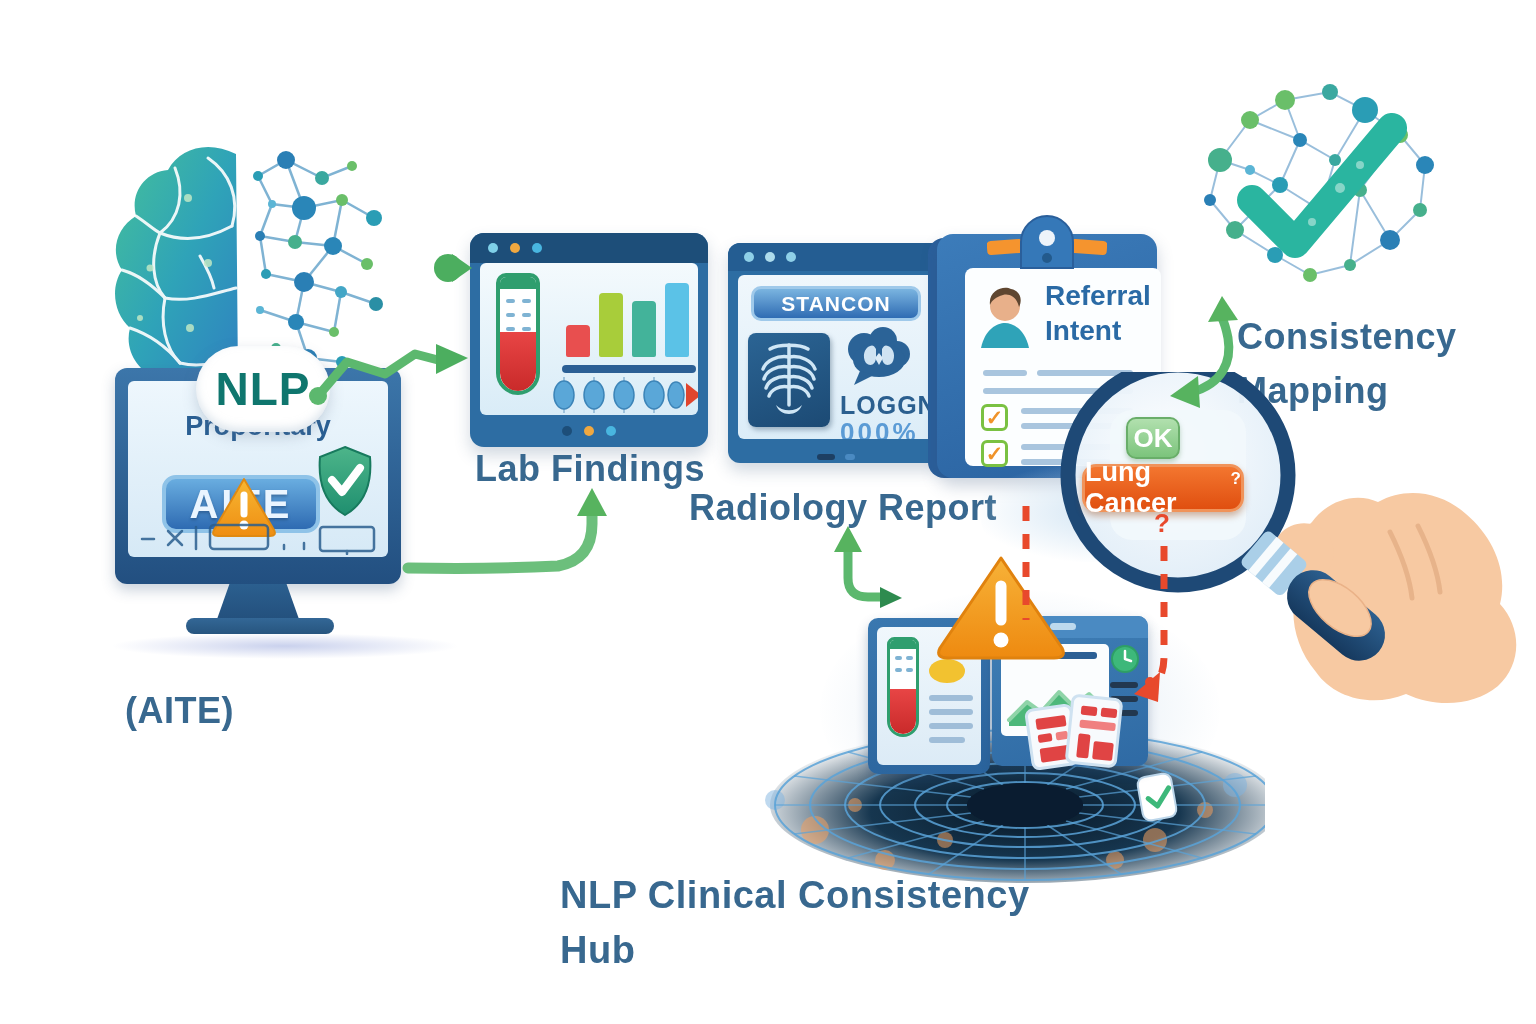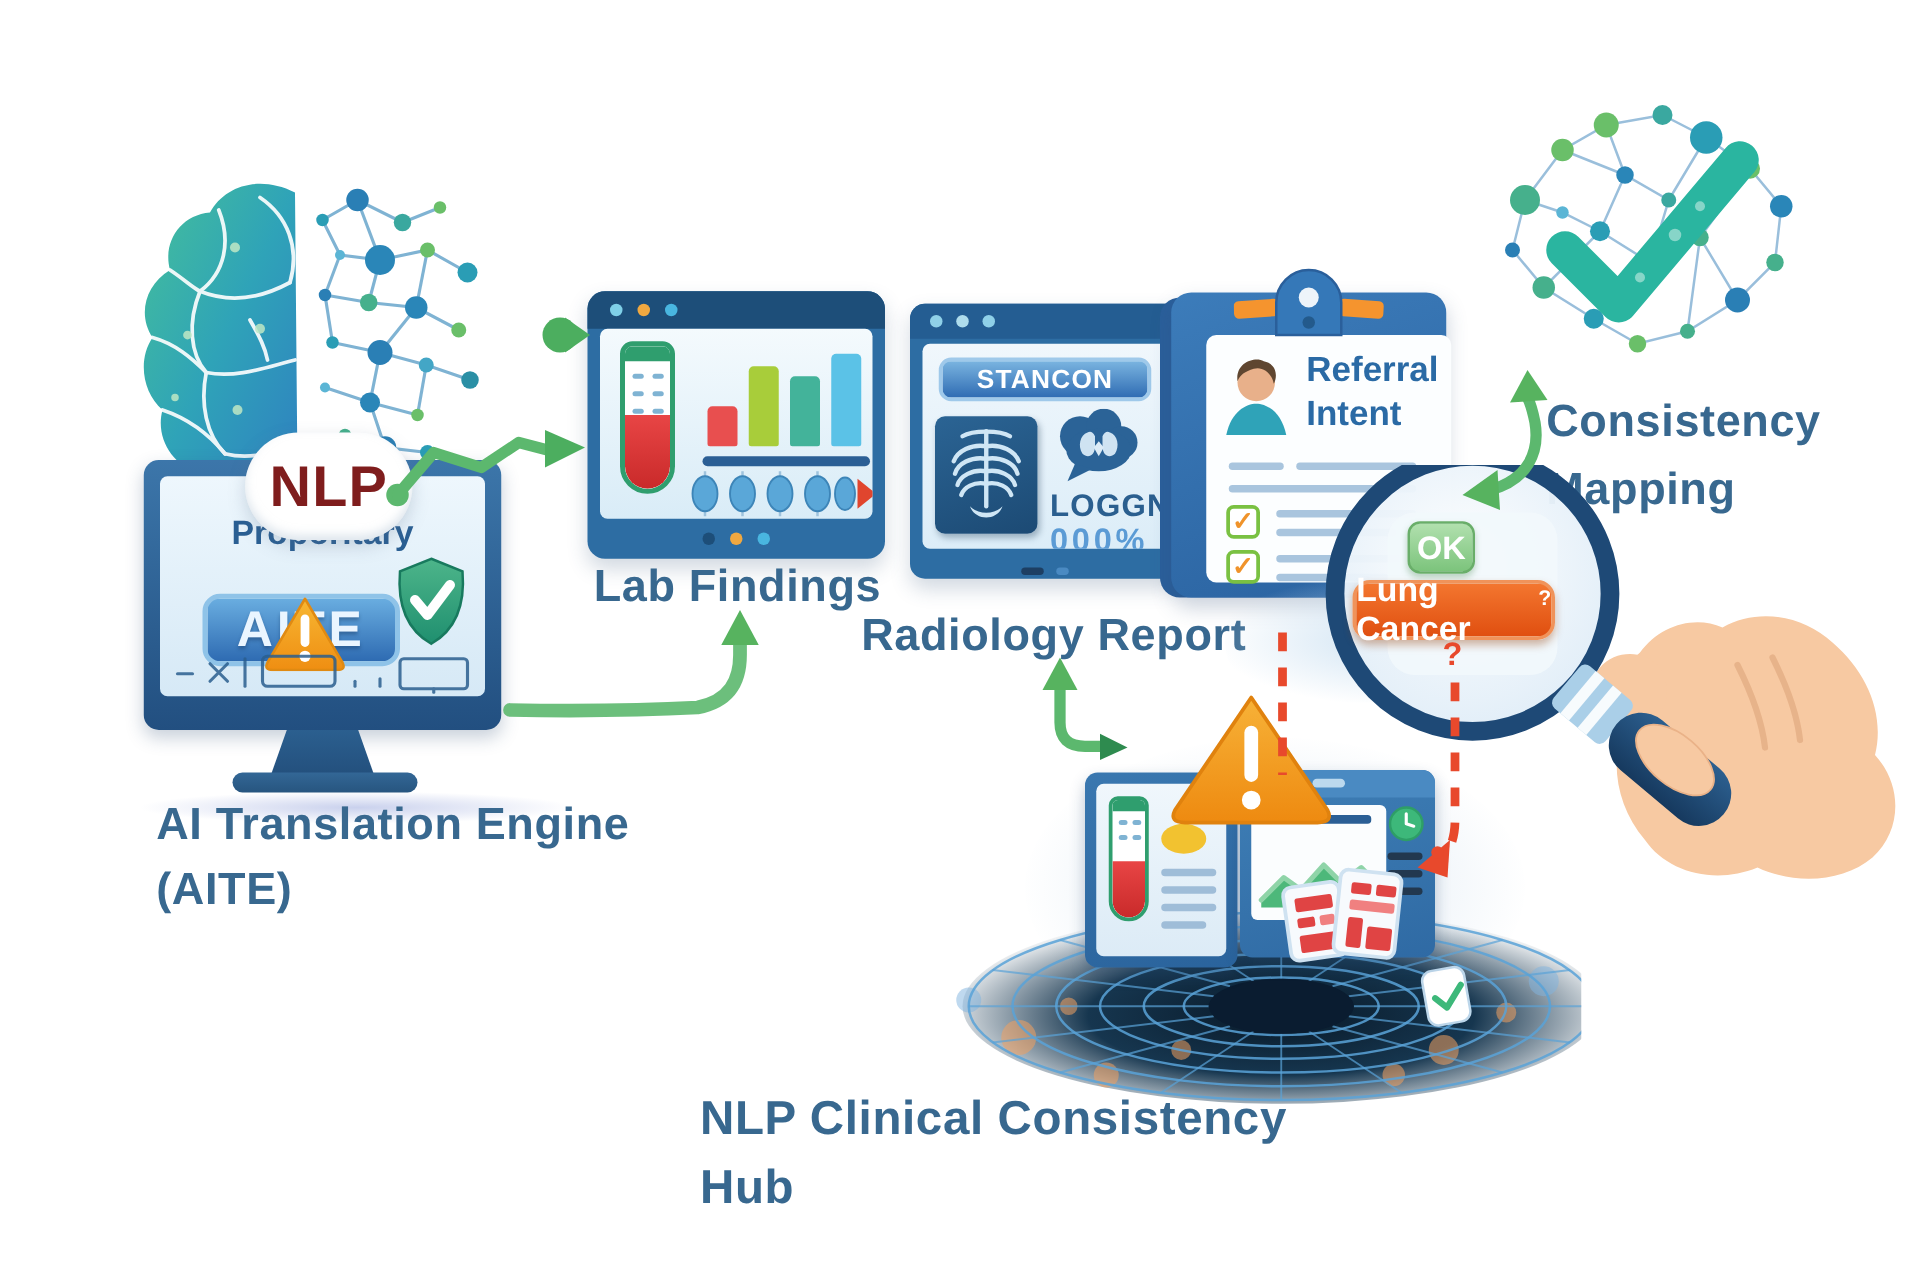--- a/index.html
+++ b/index.html
@@ -14,21 +14,21 @@
     color:#38688f; font-weight:800; line-height:1.45;
     letter-spacing:0.5px;
   }
 
   
   .nlp-bubble {
     left:196px; top:346px; width:134px; height:86px;
     background:#ffffff; border-radius:48px;
     box-shadow:0 5px 14px rgba(90,110,140,.25), inset 0 -4px 8px rgba(190,205,220,.5);
     display:flex; align-items:center; justify-content:center;
-    color:#7f1d1d; font-size:46px; font-weight:800; letter-spacing:1px;
+    color:#0f766e; font-size:46px; font-weight:800; letter-spacing:1px;
     z-index:3;
   }
 
   
   .monitor-frame {
     left:115px; top:368px; width:286px; height:216px;
     background:linear-gradient(180deg,#3c76aa,#224f80);
     border-radius:12px; padding:13px; z-index:2;
     box-shadow:0 6px 14px rgba(40,70,110,.25);
   }
@@ -320,21 +320,21 @@
     <div class="monitor-dots">
         <span></span>
         <span></span>
       </div>
   </div>
   <div class="abs monitor-stand"></div>
   <div class="abs monitor-base"></div>
   <div class="abs monitor-shadow"></div>
 
   <div class="abs caption engine-caption">
-    <span>AI Translation Engine</span><br>
+    <br>
     <span>(AITE)</span>
   </div>
 
   <div class="abs tablet">
     <div class="tablet-topbar">
       <span class="dot" style="background:#7fd0e8"></span>
       <span class="dot" style="background:#f0a840"></span>
       <span class="dot" style="background:#49b6e0"></span>
     </div>
     <div class="tablet-screen">

